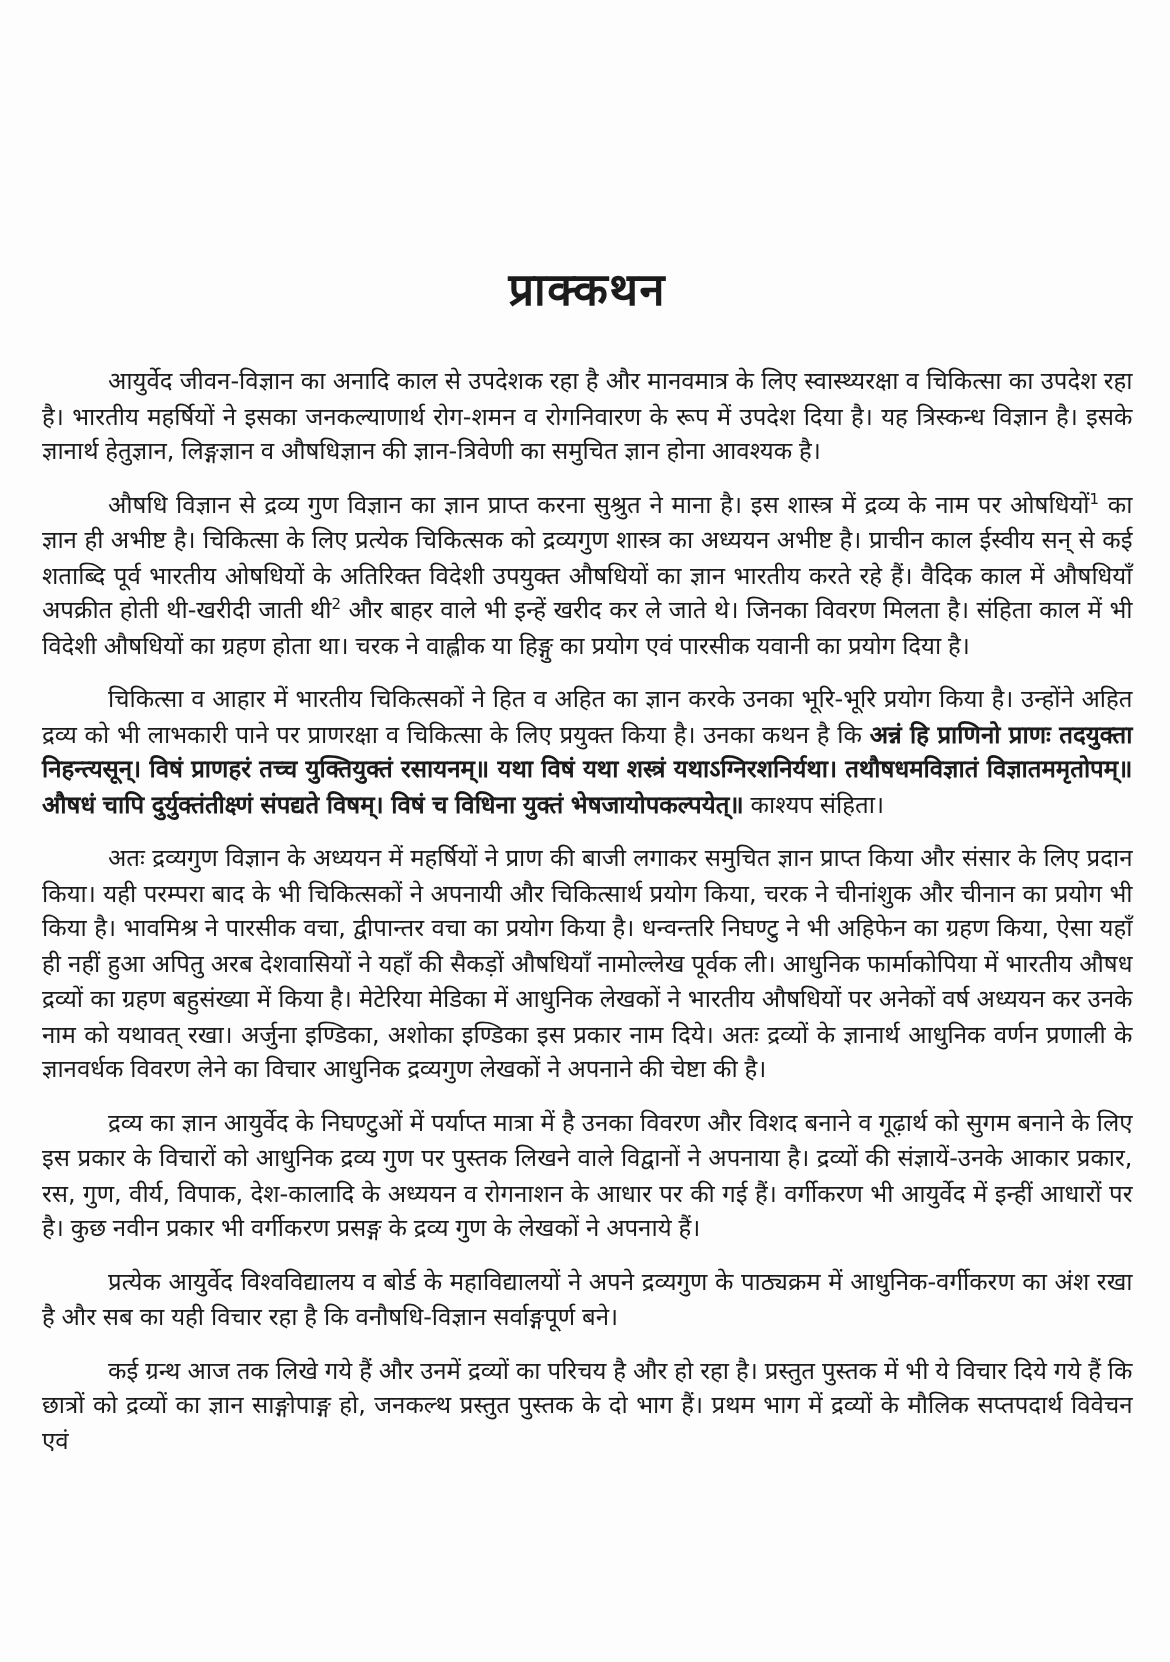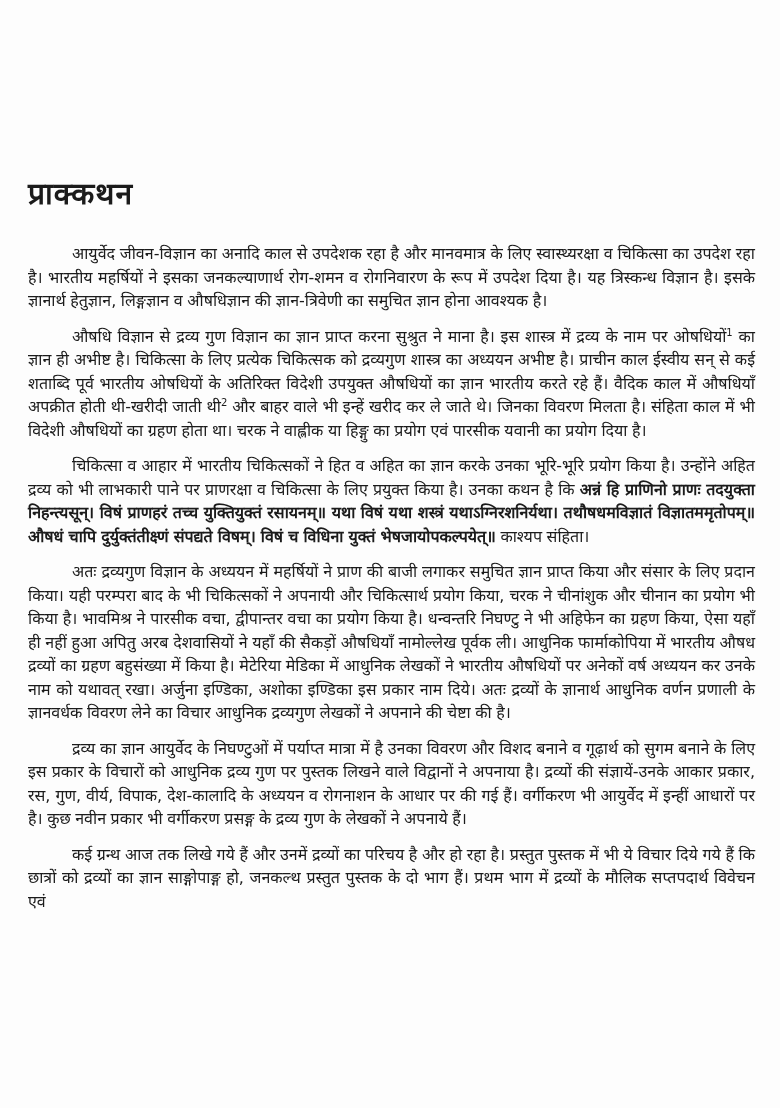--- a/index.html
+++ b/index.html
@@ -14,21 +14,21 @@
     font-family: "DejaVu Sans", sans-serif;
   }
   .page {
     box-sizing: border-box;
     width: 780px;
     height: 1108px;
     padding: 176px 25px 0 28px;
     color: #1b1b1b;
   }
   .title {
-    text-align: left;
+    text-align: center;
     font-size: 30px;
     font-weight: bold;
     letter-spacing: 1px;
     line-height: 36px;
     margin: 0 0 30px 0;
   }
   .body-text p {
     margin: 0 0 12px 0;
     font-size: 16px;
     line-height: 23.5px;
@@ -48,15 +48,16 @@
 <body style="background: rgb(253, 253, 253);">
 
 <div class="page" style="color: rgb(27, 27, 27);">
   <h1 class="title">प्राक्कथन</h1>
   <div class="body-text">
       <p><span>आयुर्वेद जीवन-विज्ञान का अनादि काल से उपदेशक रहा है और मानवमात्र के लिए स्वास्थ्यरक्षा व चिकित्सा का उपदेश रहा है। भारतीय महर्षियों ने इसका जनकल्याणार्थ रोग-शमन व रोगनिवारण के रूप में उपदेश दिया है। यह त्रिस्कन्ध विज्ञान है। इसके ज्ञानार्थ हेतुज्ञान, लिङ्गज्ञान व औषधिज्ञान की ज्ञान-त्रिवेणी का समुचित ज्ञान होना आवश्यक है।</span></p>
       <p><span>औषधि विज्ञान से द्रव्य गुण विज्ञान का ज्ञान प्राप्त करना सुश्रुत ने माना है। इस शास्त्र में द्रव्य के नाम पर ओषधियों</span><sup>1</sup><span> का ज्ञान ही अभीष्ट है। चिकित्सा के लिए प्रत्येक चिकित्सक को द्रव्यगुण शास्त्र का अध्ययन अभीष्ट है। प्राचीन काल ईस्वीय सन् से कई शताब्दि पूर्व भारतीय ओषधियों के अतिरिक्त विदेशी उपयुक्त औषधियों का ज्ञान भारतीय करते रहे हैं। वैदिक काल में औषधियाँ अपक्रीत होती थी-खरीदी जाती थी</span><sup>2</sup><span> और बाहर वाले भी इन्हें खरीद कर ले जाते थे। जिनका विवरण मिलता है। संहिता काल में भी विदेशी औषधियों का ग्रहण होता था। चरक ने वाह्लीक या हिङ्गु का प्रयोग एवं पारसीक यवानी का प्रयोग दिया है।</span></p>
       <p><span>चिकित्सा व आहार में भारतीय चिकित्सकों ने हित व अहित का ज्ञान करके उनका भूरि-भूरि प्रयोग किया है। उन्होंने अहित द्रव्य को भी लाभकारी पाने पर प्राणरक्षा व चिकित्सा के लिए प्रयुक्त किया है। उनका कथन है कि </span><b>अन्नं हि प्राणिनो प्राणः तदयुक्ता निहन्त्यसून्। विषं प्राणहरं तच्च युक्तियुक्तं रसायनम्॥ यथा विषं यथा शस्त्रं यथाऽग्निरशनिर्यथा। तथौषधमविज्ञातं विज्ञातममृतोपम्॥ औषधं चापि दुर्युक्तंतीक्ष्णं संपद्यते विषम्। विषं च विधिना युक्तं भेषजायोपकल्पयेत्॥</b><span> काश्यप संहिता।</span></p>
       <p><span>अतः द्रव्यगुण विज्ञान के अध्ययन में महर्षियों ने प्राण की बाजी लगाकर समुचित ज्ञान प्राप्त किया और संसार के लिए प्रदान किया। यही परम्परा बाद के भी चिकित्सकों ने अपनायी और चिकित्सार्थ प्रयोग किया, चरक ने चीनांशुक और चीनान का प्रयोग भी किया है। भावमिश्र ने पारसीक वचा, द्वीपान्तर वचा का प्रयोग किया है। धन्वन्तरि निघण्टु ने भी अहिफेन का ग्रहण किया, ऐसा यहाँ ही नहीं हुआ अपितु अरब देशवासियों ने यहाँ की सैकड़ों औषधियाँ नामोल्लेख पूर्वक ली। आधुनिक फार्माकोपिया में भारतीय औषध द्रव्यों का ग्रहण बहुसंख्या में किया है। मेटेरिया मेडिका में आधुनिक लेखकों ने भारतीय औषधियों पर अनेकों वर्ष अध्ययन कर उनके नाम को यथावत् रखा। अर्जुना इण्डिका, अशोका इण्डिका इस प्रकार नाम दिये। अतः द्रव्यों के ज्ञानार्थ आधुनिक वर्णन प्रणाली के ज्ञानवर्धक विवरण लेने का विचार आधुनिक द्रव्यगुण लेखकों ने अपनाने की चेष्टा की है।</span></p>
       <p><span>द्रव्य का ज्ञान आयुर्वेद के निघण्टुओं में पर्याप्त मात्रा में है उनका विवरण और विशद बनाने व गूढ़ार्थ को सुगम बनाने के लिए इस प्रकार के विचारों को आधुनिक द्रव्य गुण पर पुस्तक लिखने वाले विद्वानों ने अपनाया है। द्रव्यों की संज्ञायें-उनके आकार प्रकार, रस, गुण, वीर्य, विपाक, देश-कालादि के अध्ययन व रोगनाशन के आधार पर की गई हैं। वर्गीकरण भी आयुर्वेद में इन्हीं आधारों पर है। कुछ नवीन प्रकार भी वर्गीकरण प्रसङ्ग के द्रव्य गुण के लेखकों ने अपनाये हैं।</span></p>
+      <p><span>प्रत्येक आयुर्वेद विश्वविद्यालय व बोर्ड के महाविद्यालयों ने अपने द्रव्यगुण के पाठ्यक्रम में आधुनिक-वर्गीकरण का अंश रखा है और सब का यही विचार रहा है कि वनौषधि-विज्ञान सर्वाङ्गपूर्ण बने।</span></p>
       <p><span>कई ग्रन्थ आज तक लिखे गये हैं और उनमें द्रव्यों का परिचय है और हो रहा है। प्रस्तुत पुस्तक में भी ये विचार दिये गये हैं कि छात्रों को द्रव्यों का ज्ञान साङ्गोपाङ्ग हो, जनकल्थ प्रस्तुत पुस्तक के दो भाग हैं। प्रथम भाग में द्रव्यों के मौलिक सप्तपदार्थ विवेचन एवं</span></p>
     </div>
 </div>
 
 </body></html>

